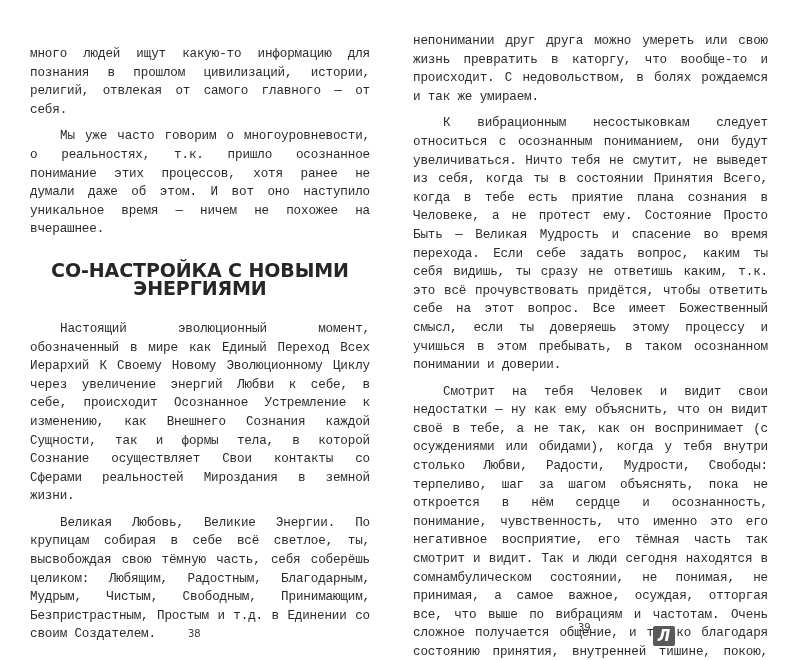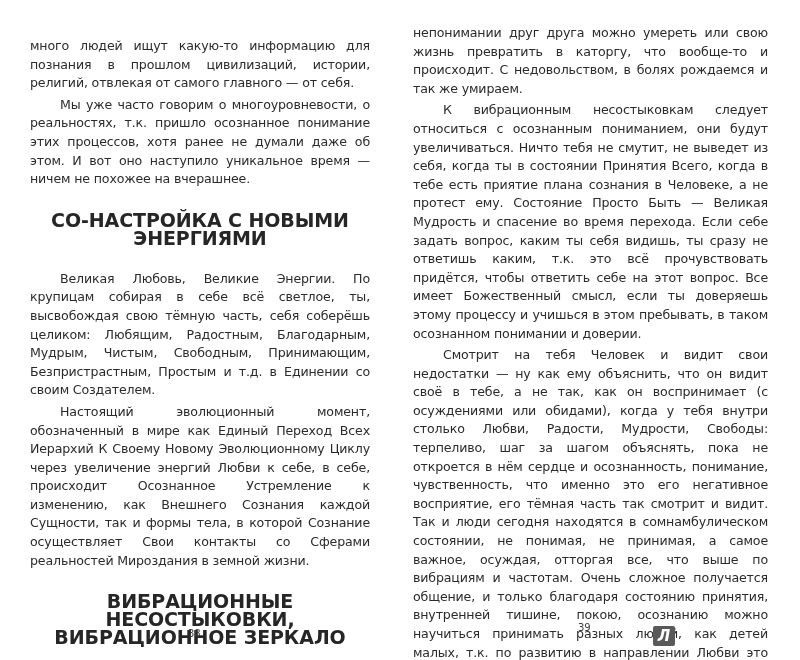--- a/index.html
+++ b/index.html
@@ -17,21 +17,21 @@
     .page.left { left: 0; width: 400px; }
     .page.right { left: 400px; width: 400px; }
     .text-block {
       position: absolute;
       font-size: 12.6px;
       line-height: 18.6px;
       text-align: justify;
       letter-spacing: -0.15px;
     }
     .left .text-block { left: 30px; width: 340px; }
-    p { margin: 0 0 3px 0; text-indent: 0; }
+    p { margin: 8px 0 3px 0; text-indent: 0; font-family: Liberation Mono, monospace; }
     p.indent { text-indent: 30px; }
     h2 {
       margin: 0; font-size: 19px; line-height: 18px;
       font-weight: bold; text-align: center; letter-spacing: -0.1px;
       color: #262626;
     }
     .page-number {
       position: absolute; font-size: 10px; color: #3a3a3a;
     }
     .logo {
@@ -43,22 +43,22 @@
     }
   </style>
 </head>
 <body>
 
 <div class="page left">
   <div class="text-block" style="top:37px;">
     <p>много людей ищут какую-то информацию для познания в прошлом цивилизаций, истории, религий, отвлекая от самого главного — от себя.</p>
     <p class="indent">Мы уже часто говорим о многоуровневости, о реальностях, т.к. пришло осознанное понимание этих процессов, хотя ранее не думали даже об этом. И вот оно наступило уникальное время — ничем не похожее на вчерашнее.</p>
     <h2 style="margin-top:22px; margin-bottom:23px;">СО-НАСТРОЙКА С НОВЫМИ ЭНЕРГИЯМИ</h2>
+    <p class="indent">Настоящий эволюционный момент, обозначенный в мире как Единый Переход Всех Иерархий К Своему Новому Эволюционному Циклу через увеличение энергий Любви к себе, в себе, происходит Осознанное Устремление к изменению, как Внешнего Сознания каждой Сущности, так и формы тела, в которой Сознание осуществляет Свои контакты со Сферами реальностей Мироздания в земной жизни.</p>
     <p class="indent">Великая Любовь, Великие Энергии. По крупицам собирая в себе всё светлое, ты, высвобождая свою тёмную часть, себя соберёшь целиком: Любящим, Радостным, Благодарным, Мудрым, Чистым, Свободным, Принимающим, Безпристрастным, Простым и т.д. в Единении со своим Создателем.</p>
-    <p class="indent">Настоящий эволюционный момент, обозначенный в мире как Единый Переход Всех Иерархий К Своему Новому Эволюционному Циклу через увеличение энергий Любви к себе, в себе, происходит Осознанное Устремление к изменению, как Внешнего Сознания каждой Сущности, так и формы тела, в которой Сознание осуществляет Свои контакты со Сферами реальностей Мироздания в земной жизни.</p>
     <div style="margin-top:22px; margin-bottom:12px;">
       <h2>ВИБРАЦИОННЫЕ НЕСОСТЫКОВКИ,</h2>
       <h2>ВИБРАЦИОННОЕ ЗЕРКАЛО</h2>
     </div>
     <p class="indent">Да, Новые Времена неожиданные, непривычные какие-то скоростные и очень непонятные, тревожные, необъяснимые для тех людей, кто не находится в Любви или не берёт это направление в развитии как важное. Состояние Принятия Всего — безценный Божественный Подарок, иначе от раздражения и недовольства при</p>
   </div>
   <div class="page-number" style="left:188px; top:628px;">38</div>
 </div>
 
 <div class="page right"></div>

